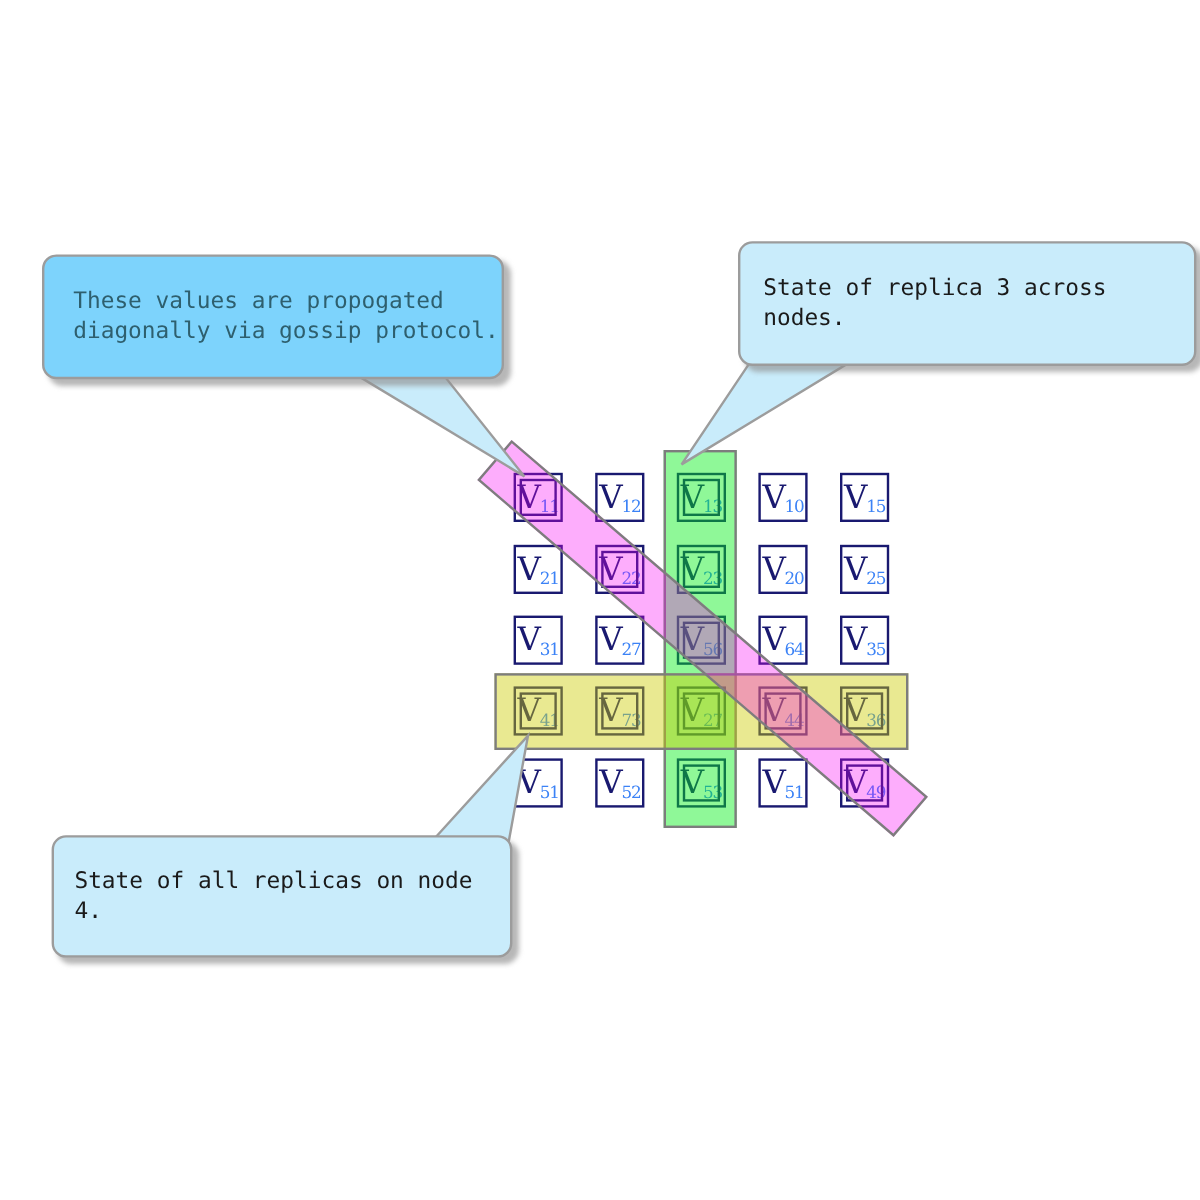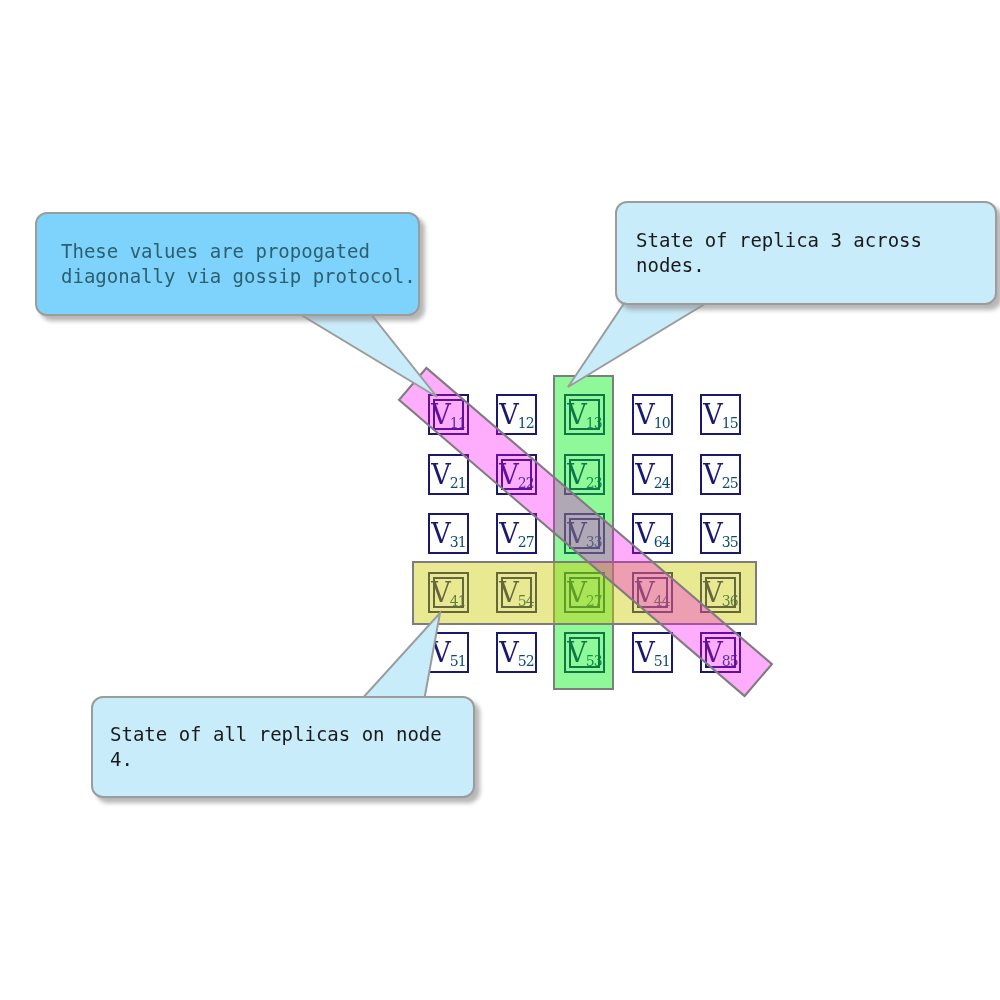--- a/index.html
+++ b/index.html
@@ -29,21 +29,21 @@
     pointer-events: none;
   }
   .cell .v {
     font-family: "DejaVu Serif", "Liberation Serif", serif;
     font-size: 27px; line-height: 1;
     color: #191970;
   }
   .cell .sub {
     font-family: "DejaVu Serif", "Liberation Serif", serif;
     font-size: 14px; line-height: 1;
-    color: #0c4a6e;
+    color: #3b82f6;
     transform: translateY(8px);
     letter-spacing: -1px;
     margin-left: -1px;
   }
 
   
   .band { position: absolute; box-sizing: border-box; border: 2px solid #7d7d7d; z-index: 3; }
   #band-green   { left: 553px; top: 375px; width: 61px;  height: 315px; }
   #band-yellow  { left: 412px; top: 561px; width: 345px; height: 64px;  }
   #band-magenta {
@@ -104,53 +104,53 @@
       <div class="cell hl" style="left: 496px; top: 454px;">
         <span class="v">V</span>
         <span class="sub">22</span>
       </div>
       <div class="cell hl" style="left: 564px; top: 454px;">
         <span class="v">V</span>
         <span class="sub">23</span>
       </div>
       <div class="cell" style="left: 632px; top: 454px;">
         <span class="v">V</span>
-        <span class="sub">24</span>
+        <span class="sub">20</span>
       </div>
       <div class="cell" style="left: 700px; top: 454px;">
         <span class="v">V</span>
         <span class="sub">25</span>
       </div>
       <div class="cell" style="left: 428px; top: 513px;">
         <span class="v">V</span>
         <span class="sub">31</span>
       </div>
       <div class="cell" style="left: 496px; top: 513px;">
         <span class="v">V</span>
         <span class="sub">27</span>
       </div>
       <div class="cell hl" style="left: 564px; top: 513px;">
         <span class="v">V</span>
-        <span class="sub">33</span>
+        <span class="sub">56</span>
       </div>
       <div class="cell" style="left: 632px; top: 513px;">
         <span class="v">V</span>
         <span class="sub">64</span>
       </div>
       <div class="cell" style="left: 700px; top: 513px;">
         <span class="v">V</span>
         <span class="sub">35</span>
       </div>
       <div class="cell hl" style="left: 428px; top: 572px;">
         <span class="v">V</span>
         <span class="sub">41</span>
       </div>
       <div class="cell hl" style="left: 496px; top: 572px;">
         <span class="v">V</span>
-        <span class="sub">54</span>
+        <span class="sub">73</span>
       </div>
       <div class="cell hl" style="left: 564px; top: 572px;">
         <span class="v">V</span>
         <span class="sub">27</span>
       </div>
       <div class="cell hl" style="left: 632px; top: 572px;">
         <span class="v">V</span>
         <span class="sub">44</span>
       </div>
       <div class="cell hl" style="left: 700px; top: 572px;">
@@ -168,38 +168,38 @@
       <div class="cell hl" style="left: 564px; top: 632px;">
         <span class="v">V</span>
         <span class="sub">53</span>
       </div>
       <div class="cell" style="left: 632px; top: 632px;">
         <span class="v">V</span>
         <span class="sub">51</span>
       </div>
       <div class="cell hl" style="left: 700px; top: 632px;">
         <span class="v">V</span>
-        <span class="sub">85</span>
+        <span class="sub">49</span>
       </div>
     </div>
 
   <div class="band" id="band-green" style="background: rgba(0, 238, 20, 0.44); border-color: rgb(125, 125, 125);"></div>
   <div class="band" id="band-yellow" style="background: rgba(205, 205, 0, 0.43); border-color: rgb(125, 125, 125);"></div>
   <div class="band" id="band-magenta" style="background: rgba(250, 0, 245, 0.32); border-color: rgb(125, 125, 125);"></div>
 
   <svg id="tails" width="1000" height="1000">
     <polygon id="tail-gossip" points="298,313 370,313 437,397" stroke-width="2" fill="#c9ecfb" stroke="#9c9c9c"></polygon>
     <polygon id="tail-replica3" points="625,302 708,302 568,387" stroke-width="2" fill="#c9ecfb" stroke="#9c9c9c"></polygon>
     <polygon id="tail-node4" points="360,701 424,701 440,613" stroke-width="2" fill="#c9ecfb" stroke="#9c9c9c"></polygon>
   </svg>
 
   <div class="callout" id="callout-gossip" style="background: #7dd3fc; border-color: rgb(156, 156, 156); color: rgb(46, 95, 110);">
     <span>These values are propogated
 diagonally via gossip protocol.</span>
   </div>
   <div class="callout" id="callout-replica3" style="background: rgb(201, 236, 251); border-color: rgb(156, 156, 156); color: rgb(26, 26, 26);">
     <span>State of replica 3 across nodes.</span>
   </div>
-  <div class="callout" id="callout-node4" style="background: rgb(201, 236, 251); border-color: rgb(156, 156, 156); color: rgb(26, 26, 26); margin-left: 48px;">
+  <div class="callout" id="callout-node4" style="background: rgb(201, 236, 251); border-color: rgb(156, 156, 156); color: rgb(26, 26, 26);">
     <span>State of all replicas on node 4.</span>
   </div>
 
 </div>
 
 </body></html>

